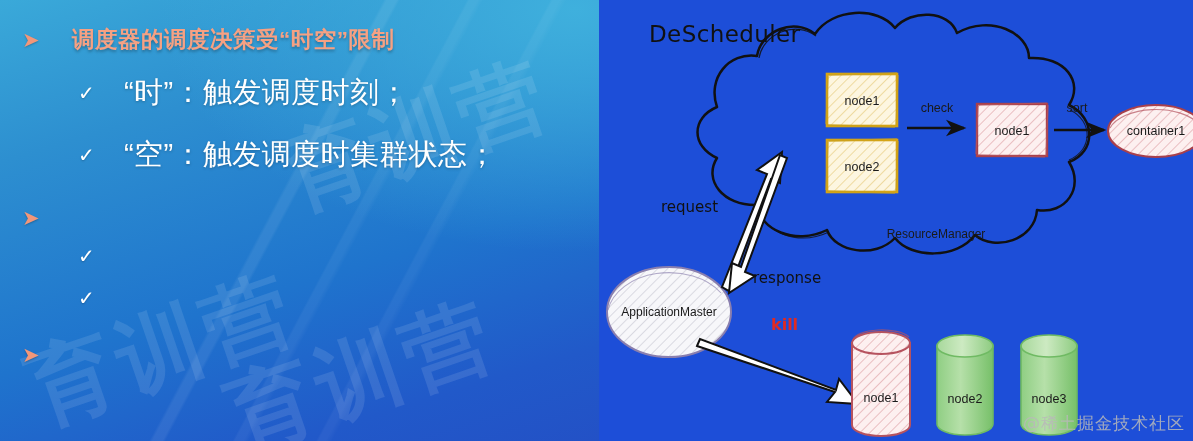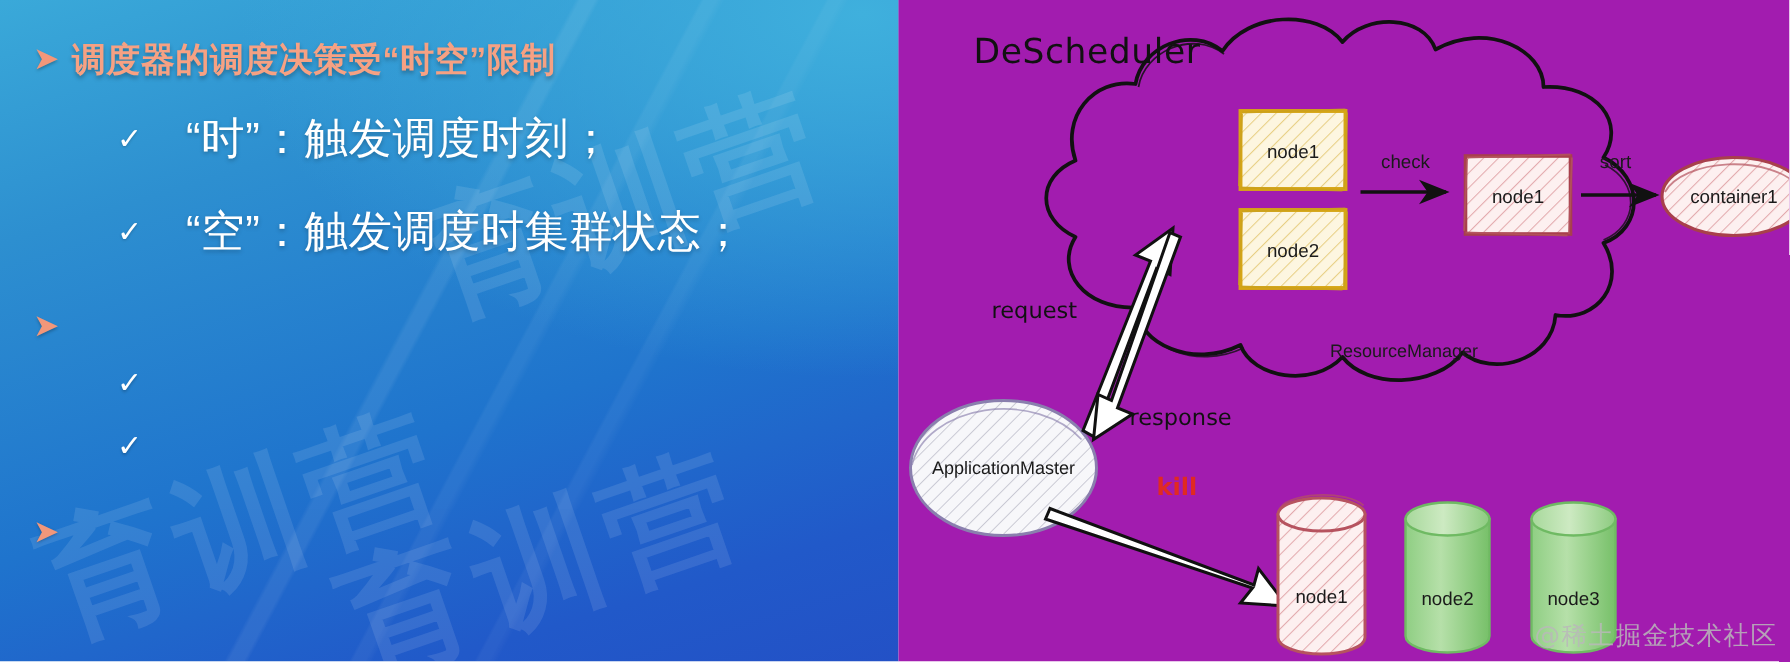--- a/index.html
+++ b/index.html
@@ -54,20 +54,21 @@
     font-size:21px; line-height:1;
     text-shadow:0 1px 2px rgba(0,0,0,.25);
   }
   .l1-text {
     color:#f6a183;
     font-size:22.5px;
     font-weight:bold;
     letter-spacing:.5px;
     text-shadow:0 2px 3px rgba(0,0,0,.28);
     white-space:nowrap;
+    margin-left:24px;
   }
 
   
   .l2 { margin:22px 0 0 78px; align-items:center; }
   .l2-bullet {
     flex:0 0 auto; width:46px;
     color:#ffffff; font-size:20px; line-height:1;
     text-shadow:0 1px 2px rgba(0,0,0,.22);
   }
   .l2-text {
@@ -78,21 +79,21 @@
     white-space:nowrap;
   }
 
   .gap-big  { height:10px; }
   .gap-mid  { height:12px; }
 
   
   .diagram-panel {
     position:relative;
     width:594px; height:441px; flex:0 0 594px;
-    background:#a21caf;
+    background:#1d4ed8;
     overflow:hidden;
   }
   .diagram-panel svg { position:absolute; left:0; top:0; }
 
   .t-title   { font-family:"DejaVu Sans", sans-serif; font-size:23px; fill:#111; letter-spacing:.4px; }
   .t-hand    { font-family:"DejaVu Sans", sans-serif; font-size:15px; fill:#111; }
   .t-node    { font-family:"Liberation Sans", sans-serif; font-size:12.5px; fill:#1a1a1a; }
   .t-rm      { font-family:"Liberation Sans", sans-serif; font-size:12px; fill:#1a1a1a; }
   .t-am      { font-family:"Liberation Sans", sans-serif; font-size:12px; fill:#1a1a1a; }
   .t-kill    { font-family:"DejaVu Sans", sans-serif; font-size:16px; fill:#e02a22; font-weight:bold; }

